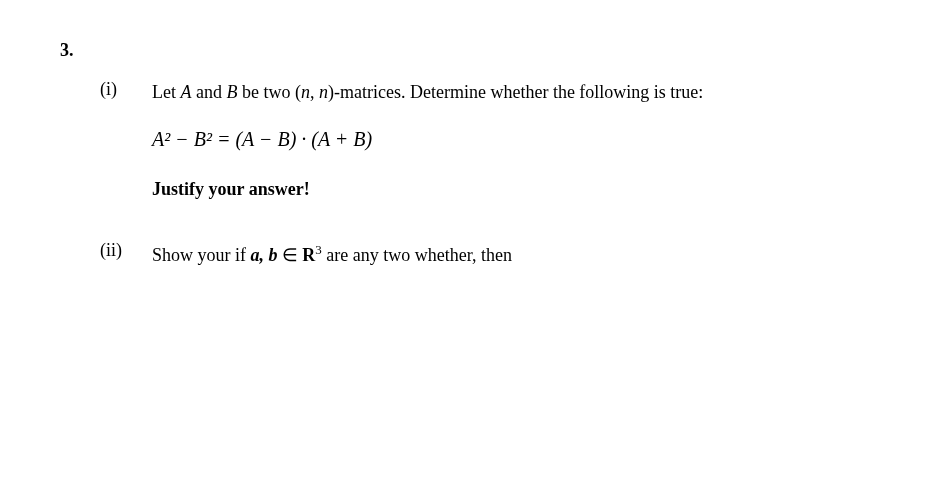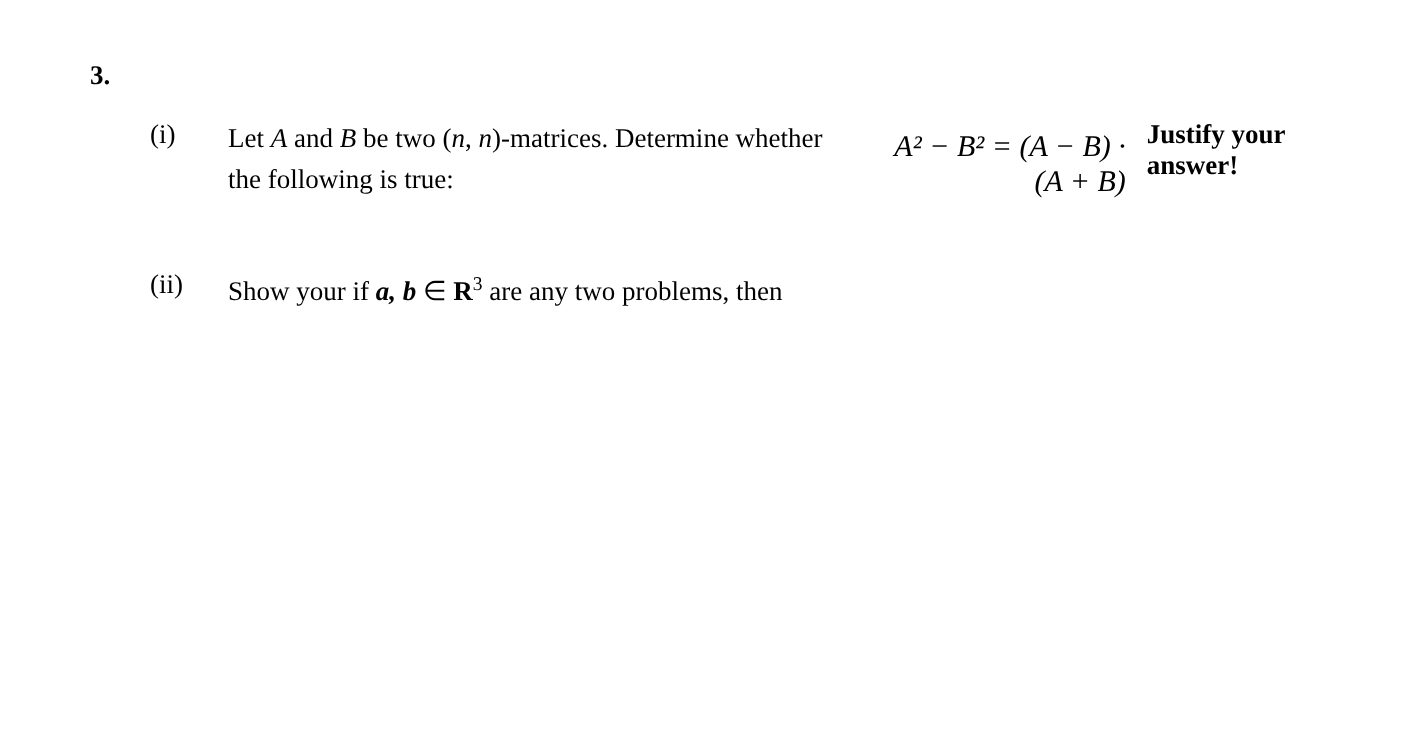--- a/index.html
+++ b/index.html
@@ -49,49 +49,48 @@
       margin-bottom: 10px;
     }
 
     .sub-label {
       font-size: 18px;
       min-width: 40px;
     }
 
     .sub-content {
       display: flex;
-      flex-direction: row;
+      flex-direction: column;
       gap: 14px;
       flex: 1;
     }
 
     .sub-text {
       font-size: 18px;
       line-height: 1.5;
     }
 
     .math-display {
-      text-align: right;
+      text-align: left;
       font-size: 20px;
       margin: 8px 0 14px 0;
       font-style: italic;
     }
 
     .justify {
       font-weight: bold;
       font-size: 18px;
       margin-bottom: 30px;
     }
 
     .sub-problem-ii {
       display: flex;
       align-items: flex-start;
       gap: 12px;
       margin-left: 40px;
-      margin-top: 18px;
     }
 
     .math-inline {
       font-style: italic;
     }
 
     .bold-math {
       font-weight: bold;
       font-style: italic;
     }
@@ -129,19 +128,19 @@
     </div>
   </div>
 
   <div class="sub-problem-ii">
     <span class="sub-label">(ii)</span>
     <div class="sub-content">
       <div class="sub-text">
         <span>Show your if </span>
         <span class="bold-math">a</span><span class="bold-math">, </span><span class="bold-math">b</span>
         <span> ∈ <b>R</b><sup>3</sup></span>
-        <span> are any two problems, then</span>
+        <span> are any two whether, then</span>
       </div>
 
     </div>
   </div>
 
 </div>
 
 </body></html>

